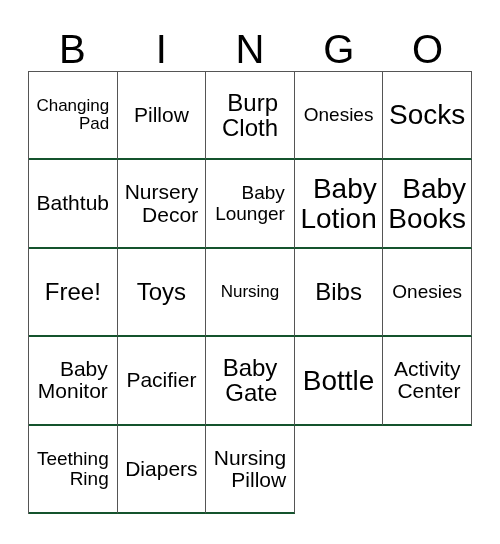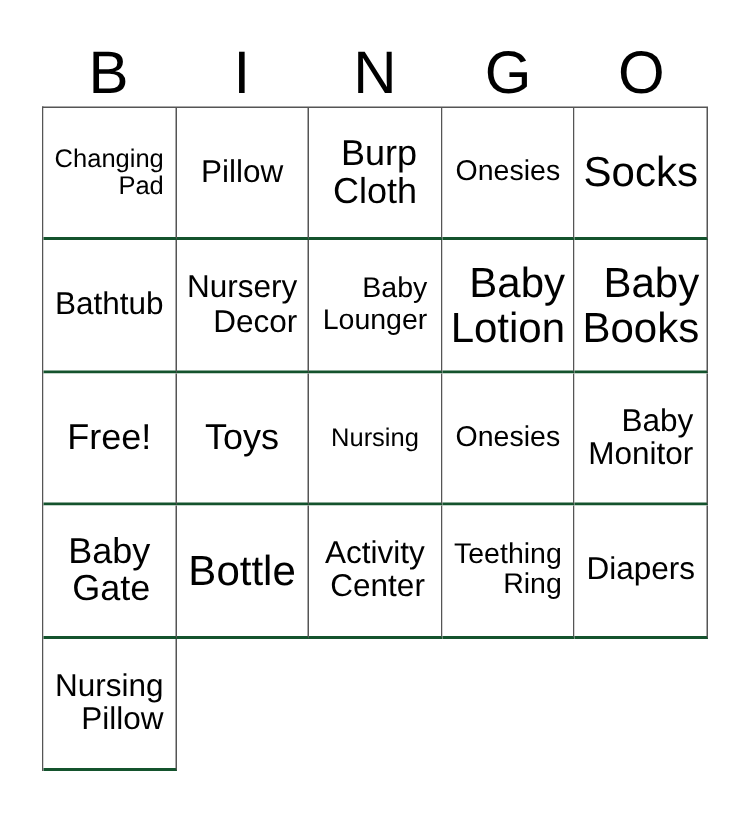--- a/index.html
+++ b/index.html
@@ -142,25 +142,31 @@
         <span class="cell-text sz-xxl">Free!</span>
       </div>
     <div class="bingo-cell">
         <span class="cell-text sz-xxl">Toys</span>
       </div>
     <div class="bingo-cell">
         <span class="cell-text sz-s">Nursing</span>
       </div>
 
     <div class="bingo-cell">
+        <span class="cell-text sz-xxl">Bibs</span>
+      </div>
+    <div class="bingo-cell">
         <span class="cell-text sz-m">Onesies</span>
       </div>
     <div class="bingo-cell">
         <span class="cell-text sz-ml">Baby
 Monitor</span>
+      </div>
+    <div class="bingo-cell">
+        <span class="cell-text sz-ml">Pacifier</span>
       </div>
     <div class="bingo-cell">
         <span class="cell-text sz-xxl">Baby
 Gate</span>
       </div>
 
     <div class="bingo-cell">
         <span class="cell-text sz-xl">Bottle</span>
       </div>
     <div class="bingo-cell">

